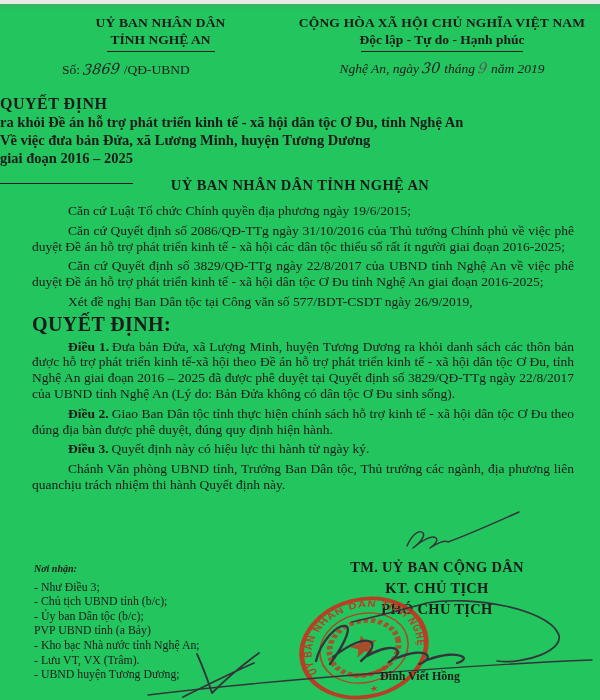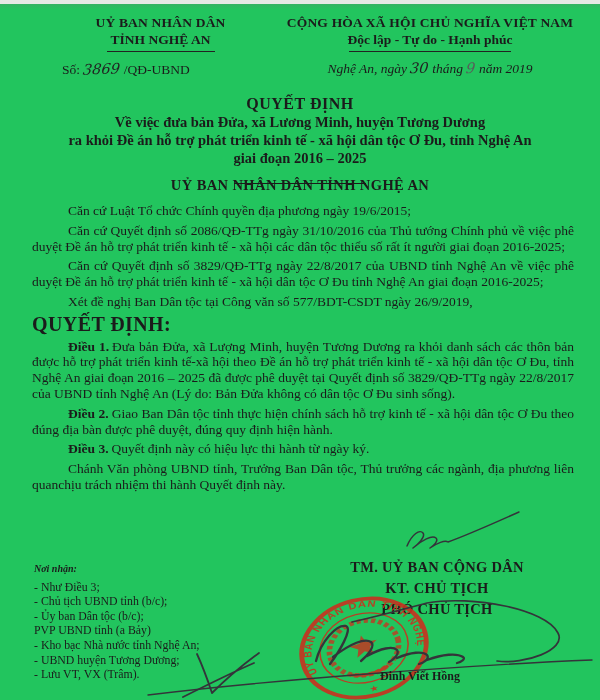--- a/index.html
+++ b/index.html
@@ -5,32 +5,32 @@
   html,body{margin:0;padding:0;background:#e8e8e6;}
   .page{
     position:relative;width:600px;height:700px;margin:4px auto;overflow:hidden;
     background:#22c55e;color:#1b1b1b;
     font-family:"Liberation Serif","DejaVu Serif",serif;
   }
   .scan-edge-top{position:absolute;left:0;top:0;width:600px;height:6px;
     background:linear-gradient(180deg,rgba(120,120,118,.25),rgba(120,120,118,0));}
   
   .hdr-left{position:absolute;left:38px;top:10px;width:245px;text-align:center;}
-  .hdr-right{position:absolute;left:280px;top:10px;width:300px;text-align:center;}
+  .hdr-right{position:absolute;left:292px;top:10px;width:300px;text-align:center;}
   .org1,.rep1{font-weight:bold;font-size:13.5px;line-height:17px;letter-spacing:.2px;}
   .org2,.rep2{font-weight:bold;font-size:13.5px;line-height:17px;}
   .rule-s{width:108px;height:0;border-bottom:1.4px solid #222;margin:3px auto 0;}
   .rule-m{width:162px;height:0;border-bottom:1.4px solid #222;margin:3px auto 0;}
   .so-line{margin-top:9px;font-size:13.5px;text-align:left;padding-left:24px;white-space:pre;}
   .dateline{margin-top:8px;font-style:italic;font-size:13.5px;white-space:pre;}
   .hand{font-family:"DejaVu Serif",serif;font-style:italic;display:inline-block;
     transform:skewX(-8deg) rotate(-2deg);font-size:14.5px;color:#222;}
   .hand.faint{color:#5a5a5a;}
   
-  .title-block{position:absolute;left:0;top:90px;width:600px;text-align:center;}
+  .title-block{position:absolute;left:0;top:90px;width:600px;text-align:left;}
   .t-head{font-weight:bold;font-size:16px;line-height:19px;letter-spacing:.5px;}
   .t-sub{font-weight:bold;font-size:14.5px;line-height:18px;}
   .t-underline{border-bottom:1.6px solid #1b1b1b;padding-bottom:17px;}
   .issuer{position:absolute;left:0;top:173px;width:600px;text-align:center;
     font-weight:bold;font-size:14.5px;letter-spacing:.4px;}
   
   .body-flow{position:absolute;left:32px;top:199px;width:542px;
     font-size:13.5px;line-height:15.8px;text-align:justify;}
   .body-flow p{margin:0 0 4px 0;text-indent:36px;}
   .dec-head{text-align:left;font-weight:bold;font-size:20px;
@@ -63,22 +63,22 @@
 
   <div class="hdr-right">
     <div class="rep1">CỘNG HÒA XÃ HỘI CHỦ NGHĨA VIỆT NAM</div>
     <div class="rep2">Độc lập - Tự do - Hạnh phúc</div>
     <div class="rule-m"></div>
     <div class="dateline"><span>Nghệ An, ngày </span><span class="hand">30</span><span> tháng </span><span class="hand faint">9</span><span> năm 2019</span></div>
   </div>
 
   <div class="title-block">
     <div class="t-head">QUYẾT ĐỊNH</div>
+    <div class="t-sub">ra khỏi Đề án hỗ trợ phát triển kinh tế - xã hội dân tộc Ơ Đu, tỉnh Nghệ An</div>
     <div class="t-sub">Về việc đưa bản Đửa, xã Lương Minh, huyện Tương Dương</div>
-    <div class="t-sub">ra khỏi Đề án hỗ trợ phát triển kinh tế - xã hội dân tộc Ơ Đu, tỉnh Nghệ An</div>
     <div class="t-sub"><span class="t-underline">giai đoạn 2016 – 2025</span></div>
   </div>
 
   <div class="issuer">UỶ BAN NHÂN DÂN TỈNH NGHỆ AN</div>
 
   <div class="body-flow">
     <p>Căn cứ Luật Tổ chức Chính quyền địa phương ngày 19/6/2015;</p>
     <p>Căn cứ Quyết định số 2086/QĐ-TTg ngày 31/10/2016 của Thủ tướng Chính phủ về việc phê duyệt Đề án hỗ trợ phát triển kinh tế - xã hội các dân tộc thiểu số rất ít người giai đoạn 2016-2025;</p>
     <p>Căn cứ Quyết định số 3829/QĐ-TTg ngày 22/8/2017 của UBND tỉnh Nghệ An về việc phê duyệt Đề án hỗ trợ phát triển kinh tế - xã hội dân tộc Ơ Đu tỉnh Nghệ An giai đoạn 2016-2025;</p>
     <p>Xét đề nghị Ban Dân tộc tại Công văn số 577/BDT-CSDT ngày 26/9/2019,</p>
@@ -89,22 +89,22 @@
     <p>Chánh Văn phòng UBND tỉnh, Trưởng Ban Dân tộc, Thủ trưởng các ngành, địa phương liên quanchịu trách nhiệm thi hành Quyết định này.</p>
   </div>
 
   <div class="recipients">
     <div class="rh">Nơi nhận:</div>
     <div>- Như Điều 3;</div>
     <div>- Chủ tịch UBND tỉnh (b/c);</div>
     <div>- Ủy ban Dân tộc (b/c);</div>
     <div>PVP UBND tỉnh (a Bảy)</div>
     <div>- Kho bạc Nhà nước tỉnh Nghệ An;</div>
+    <div>- Lưu VT, VX (Trâm).</div>
     <div>- UBND huyện Tương Dương;</div>
-    <div>- Lưu VT, VX (Trâm).</div>
   </div>
 
   <div class="sig-block">
     <div>TM. UỶ BAN CỘNG DÂN</div>
     <div>KT. CHỦ TỊCH</div>
     <div>PHÓ CHỦ TỊCH</div>
   </div>
   <div class="signer-name">Đinh Viết Hồng</div>
 
   <svg class="seal" viewBox="0 0 160 160" preserveAspectRatio="none">

